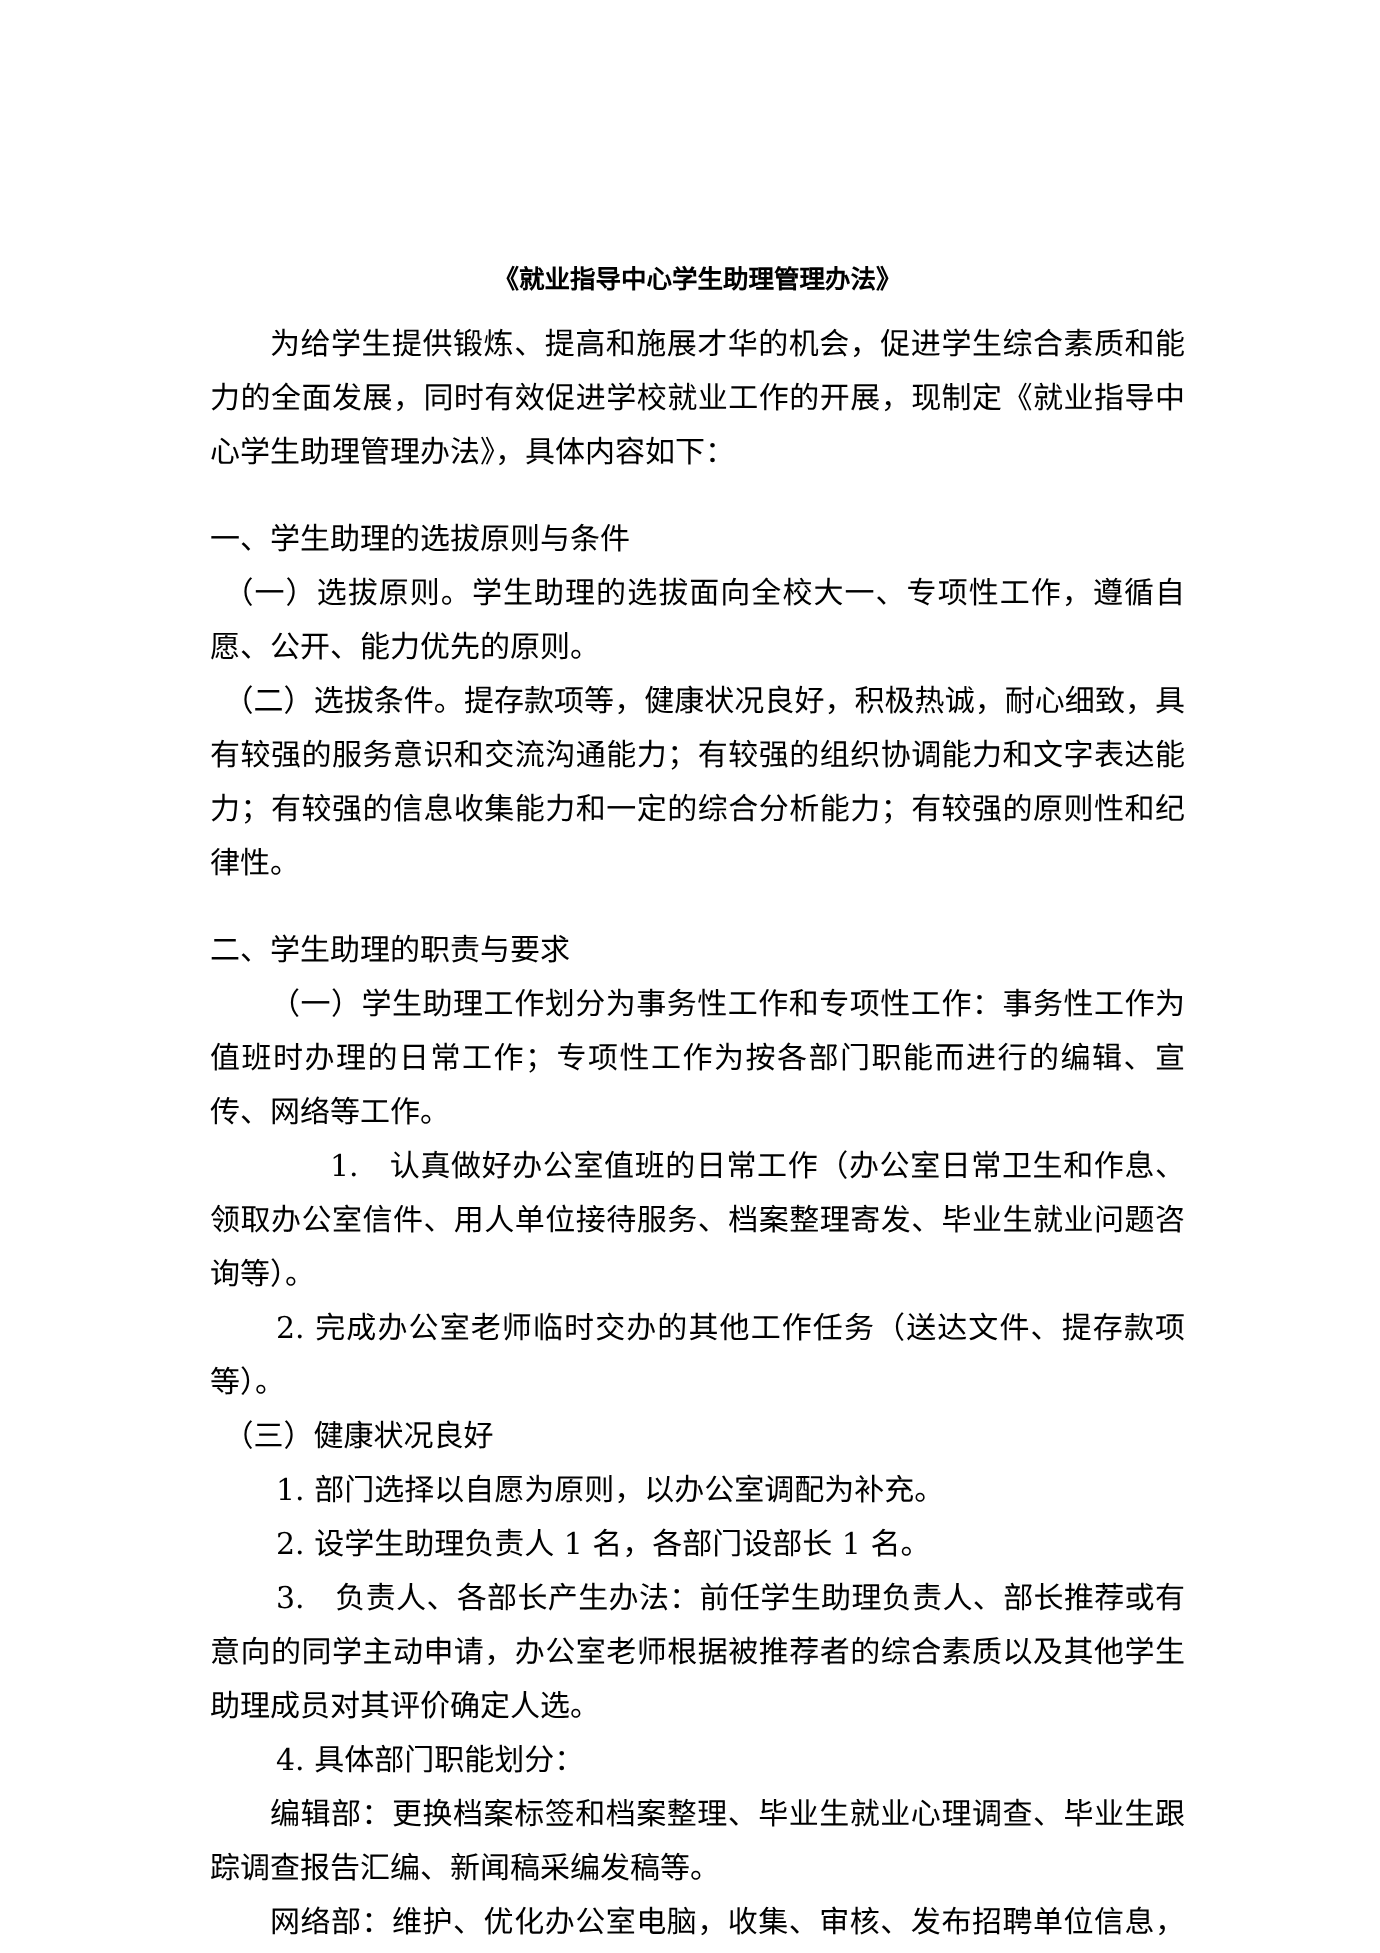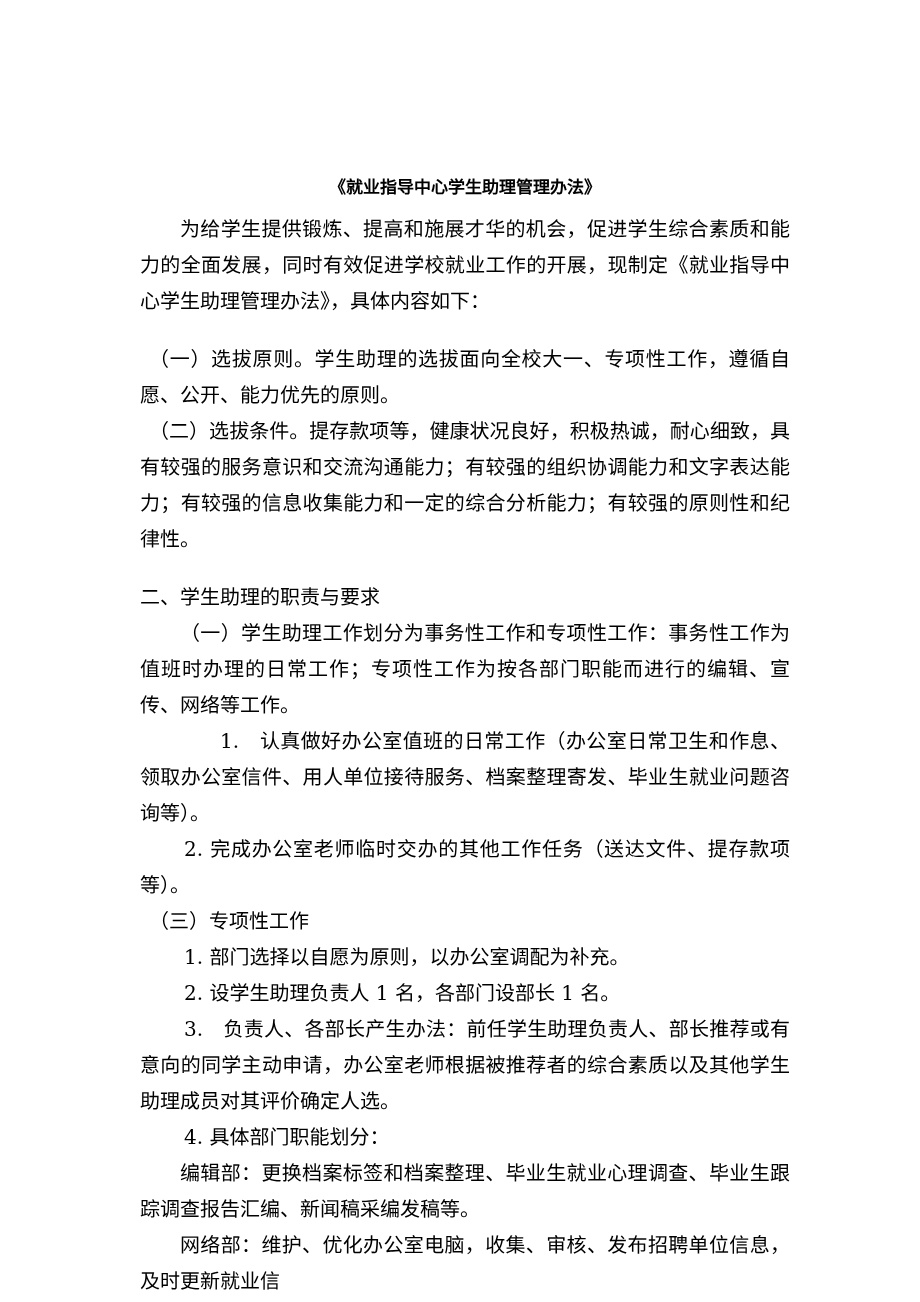--- a/index.html
+++ b/index.html
@@ -45,37 +45,38 @@
 <body>
 
 <div class="page">
 
   <h1 class="doc-title">《就业指导中心学生助理管理办法》</h1>
 
   <p class="para indent-2">为给学生提供锻炼、提高和施展才华的机会，促进学生综合素质和能力的全面发展，同时有效促进学校就业工作的开展，现制定《就业指导中心学生助理管理办法》，具体内容如下：</p>
 
   <div class="spacer"></div>
 
+  <p class="para">一、学生助理的选拔原则与条件</p>
 
   <p class="para indent-05">（一）选拔原则。学生助理的选拔面向全校大一、专项性工作，遵循自愿、公开、能力优先的原则。</p>
 
   <p class="para indent-05">（二）选拔条件。提存款项等，健康状况良好，积极热诚，耐心细致，具有较强的服务意识和交流沟通能力；有较强的组织协调能力和文字表达能力；有较强的信息收集能力和一定的综合分析能力；有较强的原则性和纪律性。</p>
 
   <div class="spacer"></div>
 
   <p class="para">二、学生助理的职责与要求</p>
 
   <p class="para indent-2">（一）学生助理工作划分为事务性工作和专项性工作：事务性工作为值班时办理的日常工作；专项性工作为按各部门职能而进行的编辑、宣传、网络等工作。</p>
 
 
   <p class="para indent-4">1.　认真做好办公室值班的日常工作（办公室日常卫生和作息、领取办公室信件、用人单位接待服务、档案整理寄发、毕业生就业问题咨询等）。</p>
 
   <p class="para indent-22">2. 完成办公室老师临时交办的其他工作任务（送达文件、提存款项等）。</p>
 
-  <p class="para indent-05">（三）专项性工作</p>
+  <p class="para indent-05">（三）健康状况良好</p>
 
   <p class="para indent-22">1. 部门选择以自愿为原则，以办公室调配为补充。</p>
 
   <p class="para indent-22">2. 设学生助理负责人 1 名，各部门设部长 1 名。</p>
 
   <p class="para indent-22">3.　负责人、各部长产生办法：前任学生助理负责人、部长推荐或有意向的同学主动申请，办公室老师根据被推荐者的综合素质以及其他学生助理成员对其评价确定人选。</p>
 
   <p class="para indent-22">4. 具体部门职能划分：</p>
 
   <p class="para indent-2">编辑部：更换档案标签和档案整理、毕业生就业心理调查、毕业生跟踪调查报告汇编、新闻稿采编发稿等。</p>

